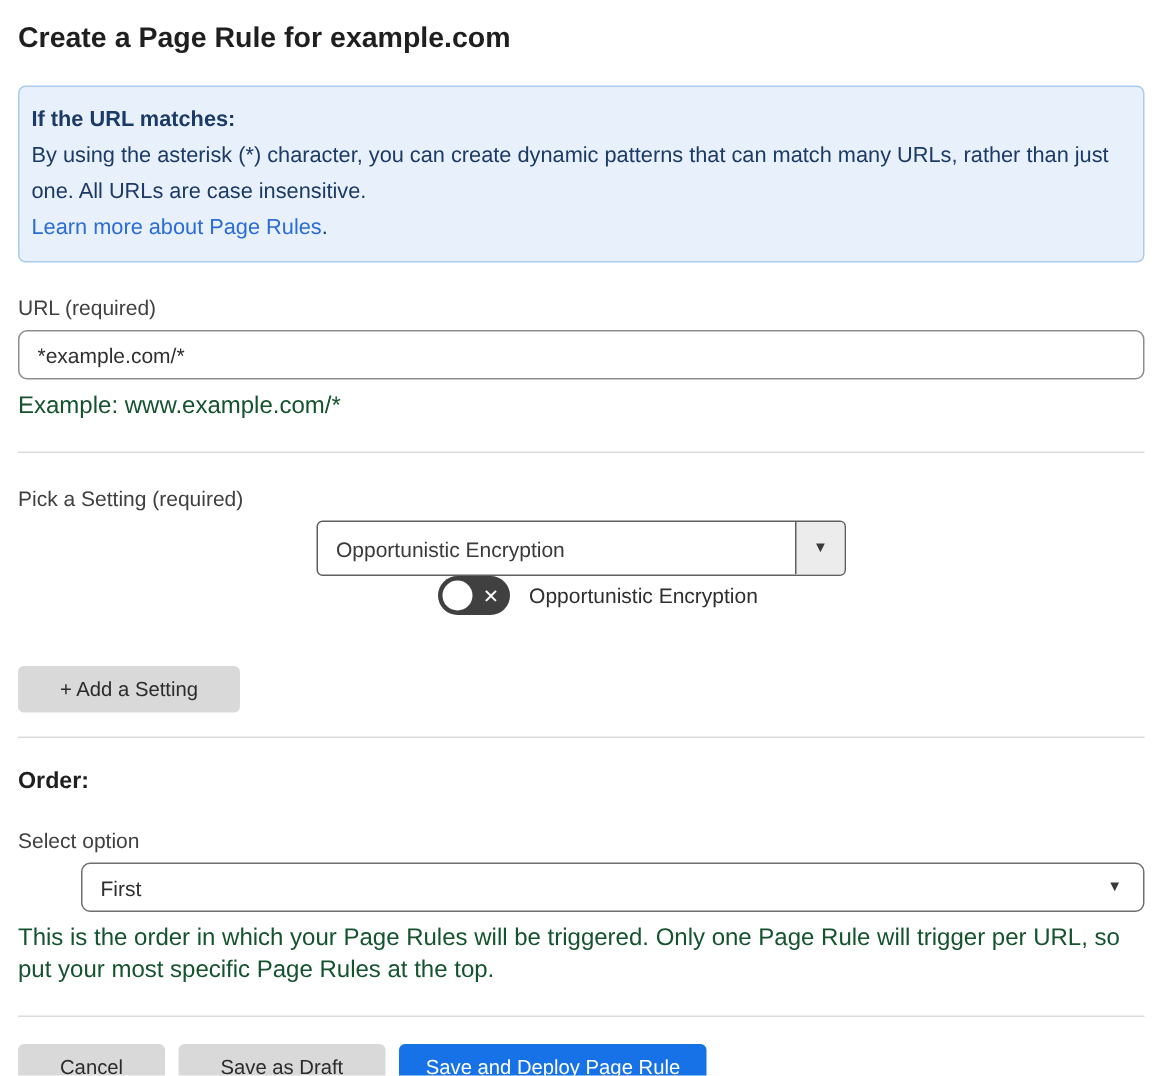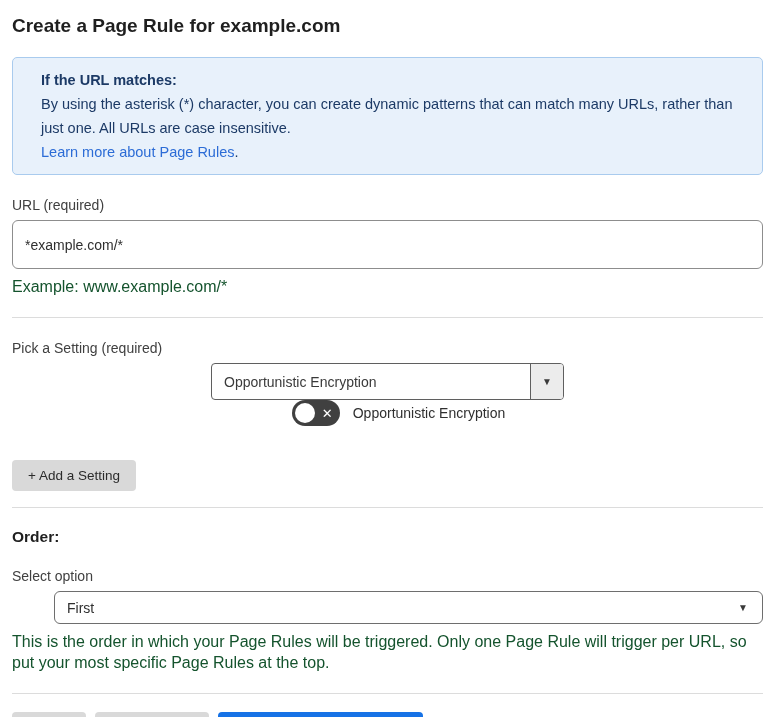--- a/index.html
+++ b/index.html
@@ -19,42 +19,42 @@
     line-height: 24px;
     font-weight: 700;
     color: #1f1f1f;
   }
 
   .info-box {
     margin-top: 19px;
     background: #e8f1fb;
     border: 1px solid #a9cbee;
     border-radius: 5px;
-    padding: 10px 28px;
+    padding: 10px 8px;
     font-size: 14.5px;
     line-height: 24px;
     color: #1c3a66;
   }
   .info-heading { font-weight: 700; }
   .info-link {
     color: #2c6cd6;
     cursor: pointer;
   }
 
   .field-label {
     font-size: 14px;
     color: #404040;
     margin-top: 22px;
   }
 
   .text-input {
     display: block;
     width: 100%;
     margin-top: 7px;
-    height: 49px;
+    height: 33px;
     border: 1px solid #8d8d8d;
     border-radius: 6px;
     padding: 0 12px;
     font-family: "Liberation Sans", sans-serif;
     font-size: 14px;
     color: #2f2f2f;
     background: #ffffff;
   }
 
   .helper-text {
@@ -151,21 +151,21 @@
     color: #2f2f2f;
   }
 
   .btn {
     border: none;
     border-radius: 4px;
     font-family: "Liberation Sans", sans-serif;
     font-size: 13.5px;
     color: #2b2b2b;
     background: #d9d9d9;
-    padding: 8px 16px;
+    padding: 8px 28px;
     cursor: pointer;
   }
   .add-setting-btn { margin-top: 34px; }
 
   .select-box {
     margin-top: 7px;
     height: 33px;
     border: 1px solid #6e6e6e;
     border-radius: 6px;
     background: #ffffff;

